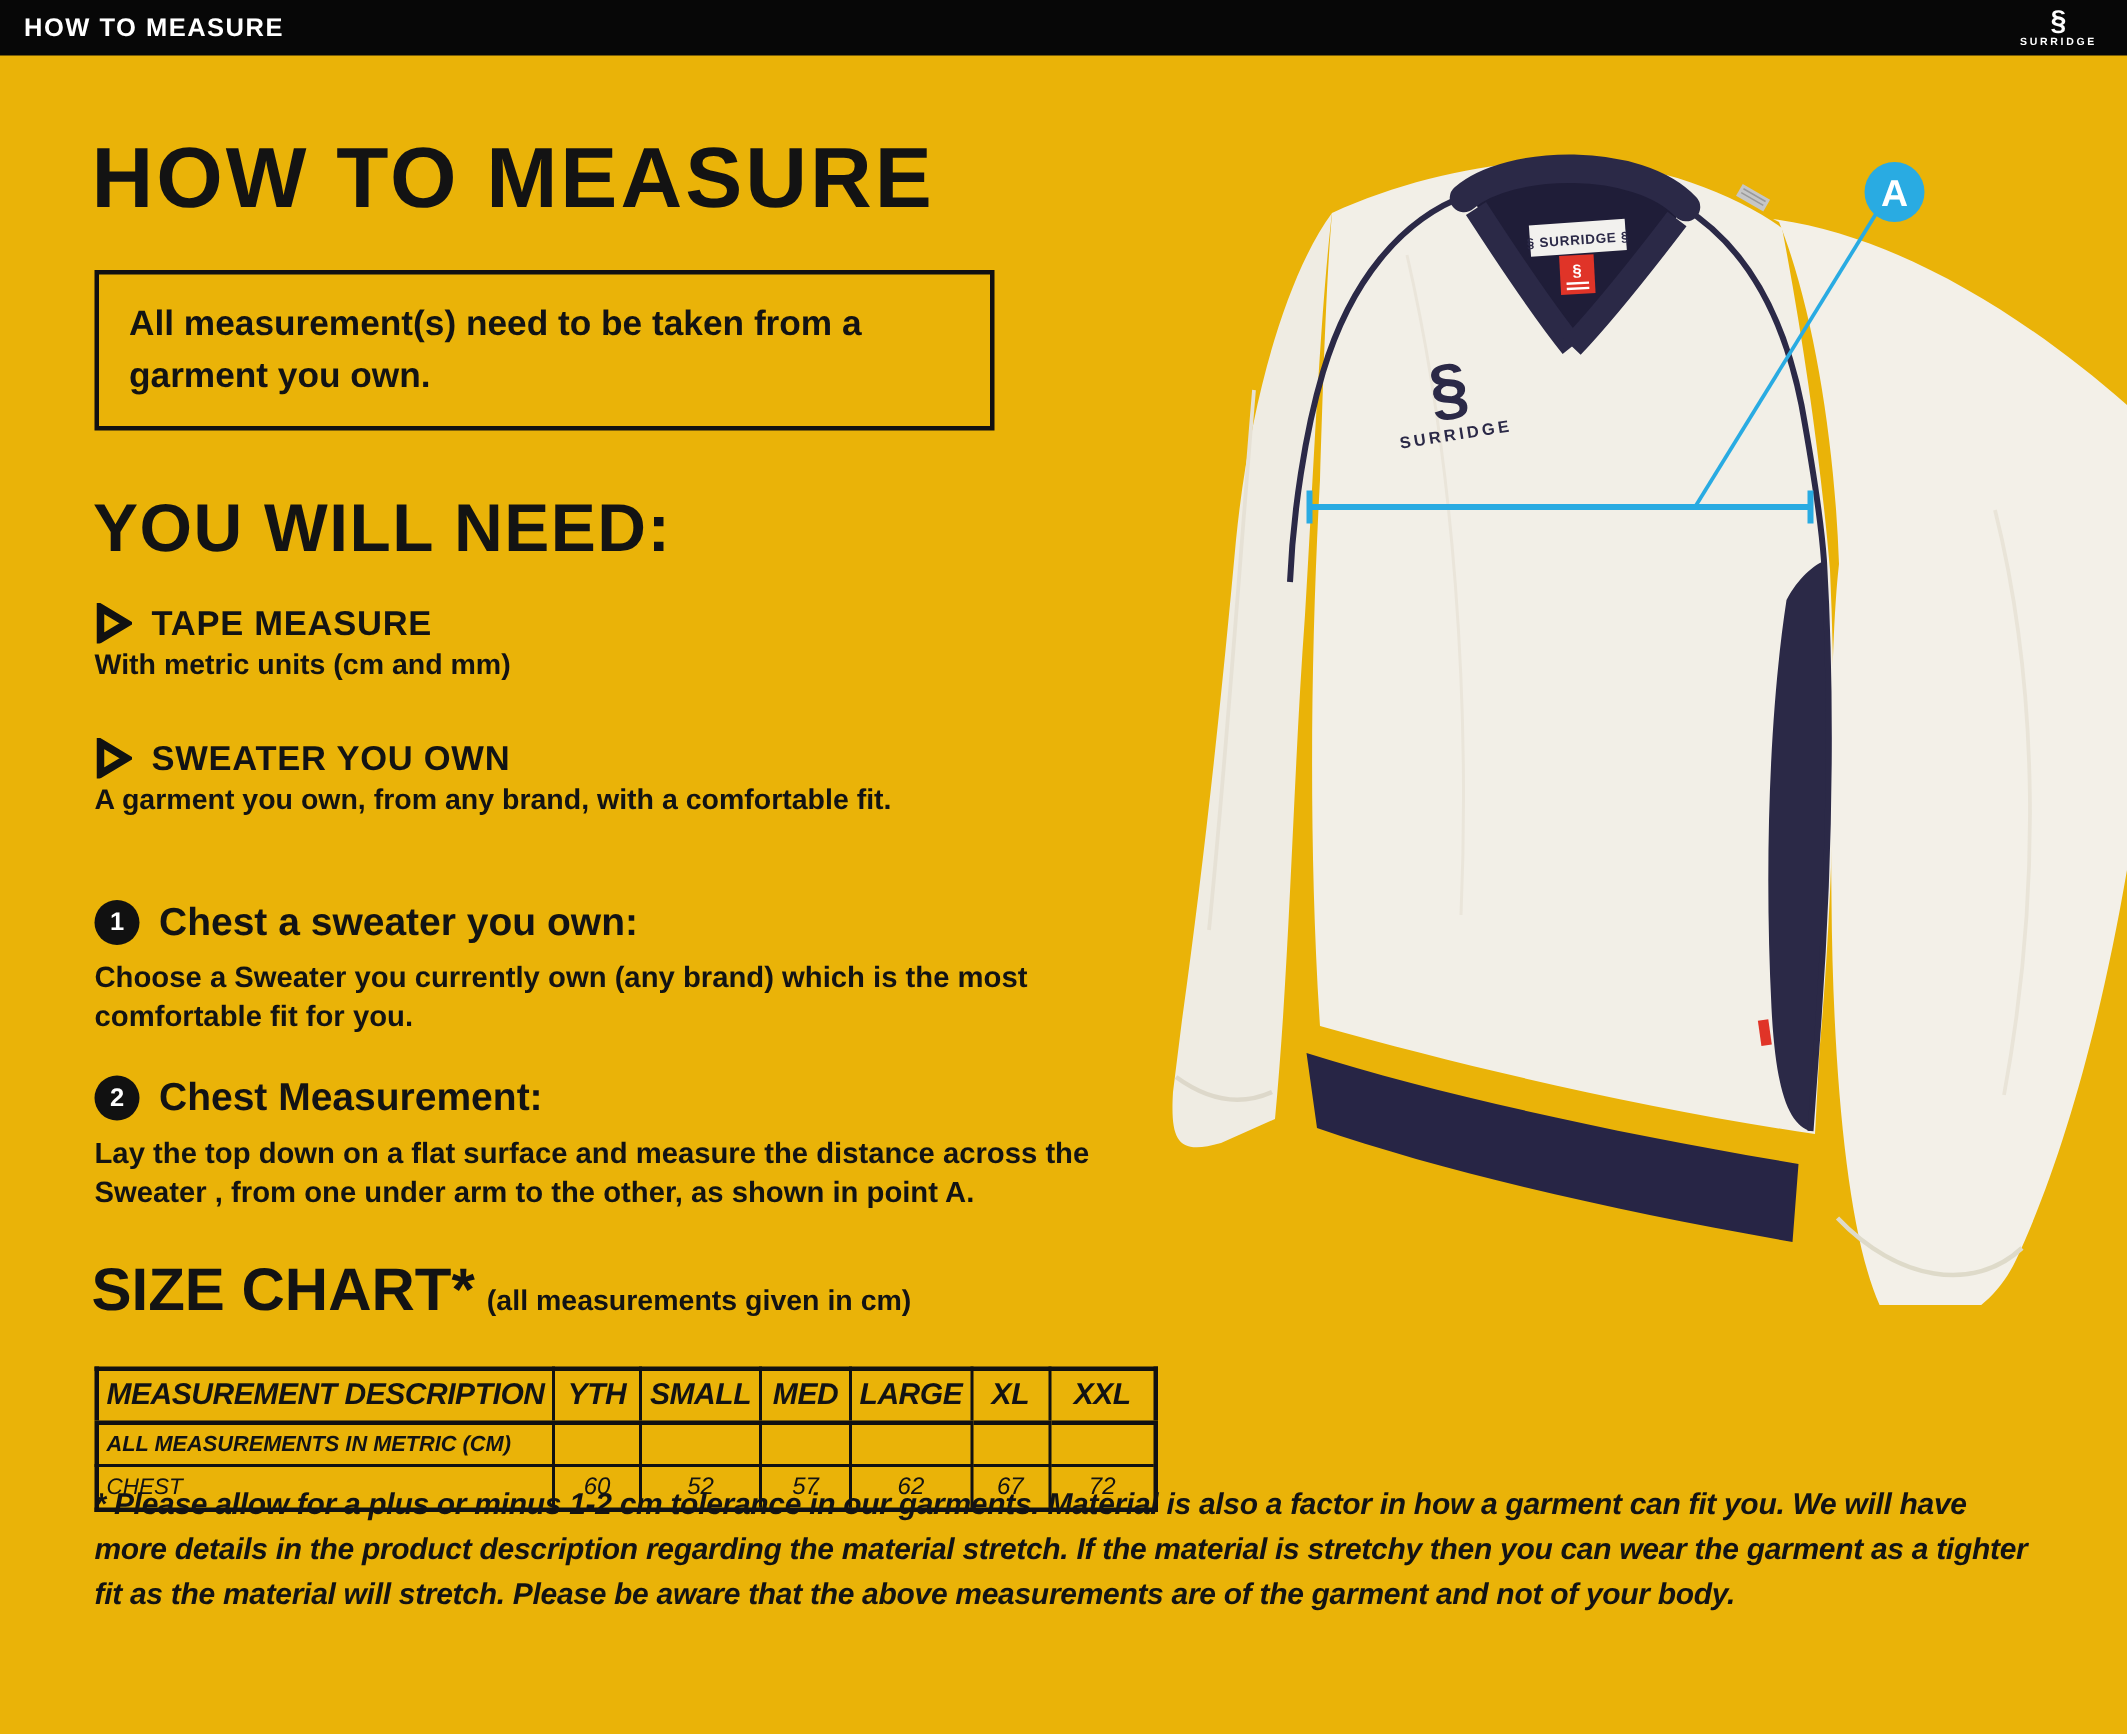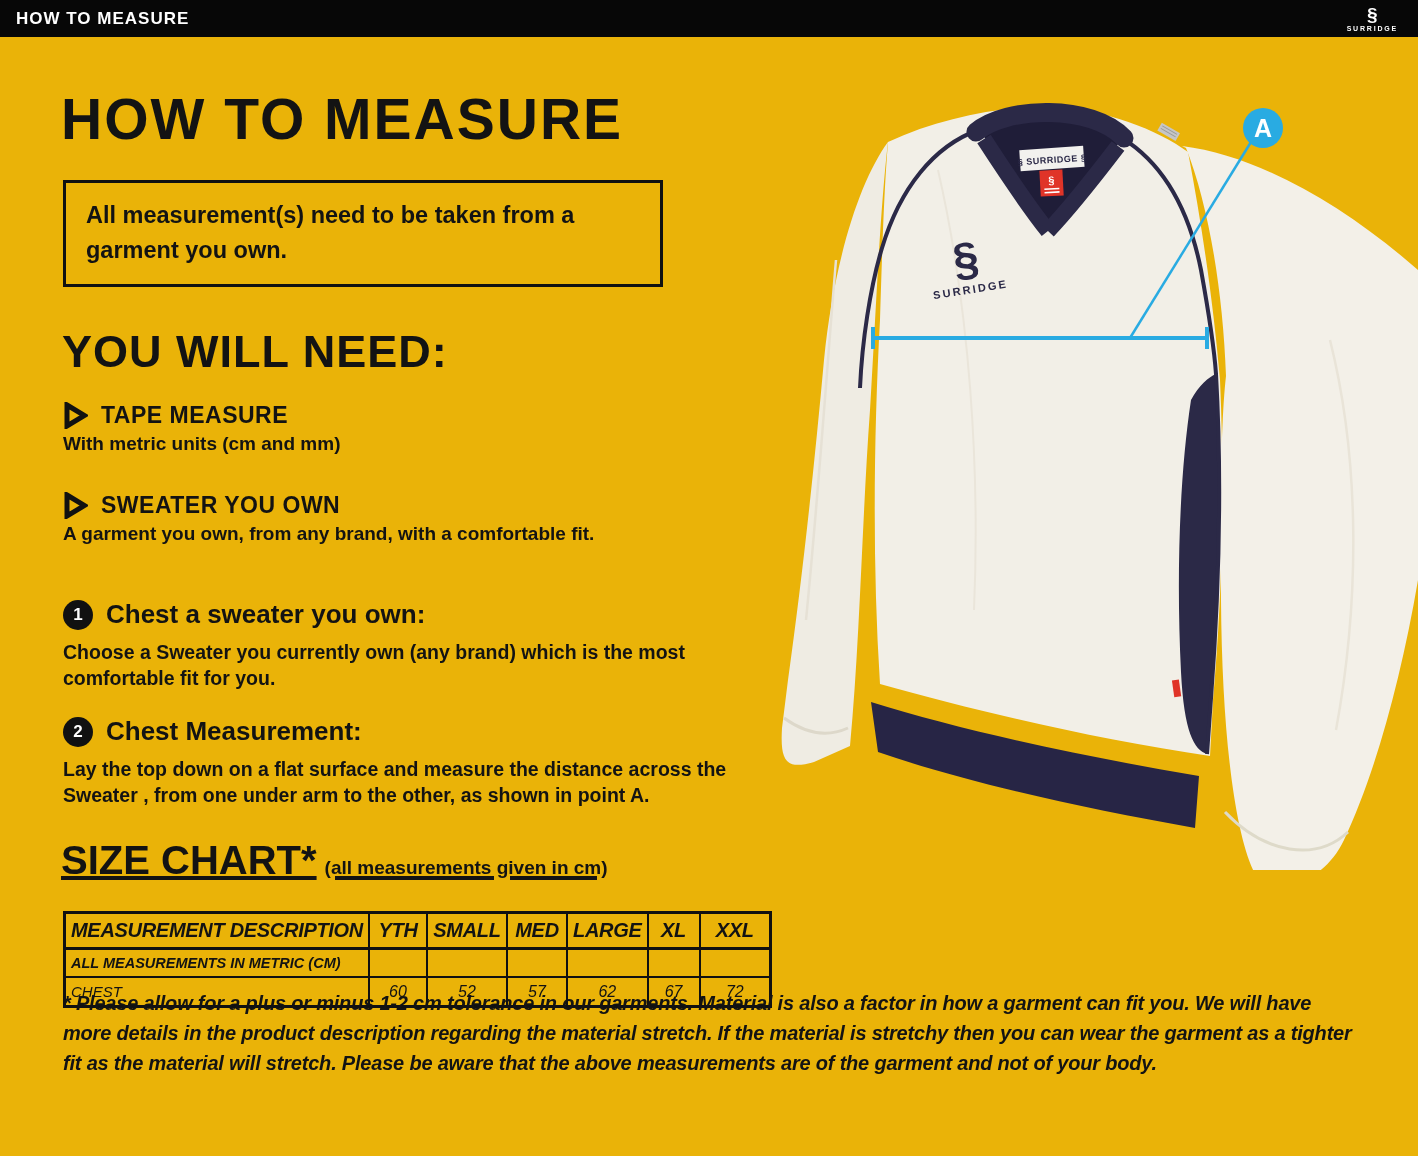--- a/index.html
+++ b/index.html
@@ -38,21 +38,21 @@
   #step-1 { top:599px; }
   #step-2 { top:716px; }
   .step-row { display:flex; align-items:center; gap:13px; }
   .step-num {
     width:30px; height:30px; border-radius:50%; background:#111; color:#fff;
     font-weight:bold; font-size:17px; display:flex; align-items:center; justify-content:center; flex:0 0 30px;
   }
   .step-title { font-size:26px; font-weight:bold; }
   .step-desc { margin-top:9px; font-size:19.5px; font-weight:bold; line-height:1.35; }
 
-  #size-chart-heading { position:absolute; left:61px; top:838px; margin:0; font-size:40px; font-weight:bold; white-space:nowrap;text-decoration:underline; }
+  #size-chart-heading { position:absolute; left:61px; top:838px; margin:0; font-size:40px; font-weight:bold; white-space:nowrap; }
   #size-chart-heading .sub { font-size:19px; letter-spacing:0; margin-left:8px; }
 
   table.size-table { position:absolute; left:63px; top:911px; border-collapse:collapse; table-layout:fixed; border:3px solid #111; }
   .size-table th, .size-table td { border:2px solid #111; padding:0 5px; overflow:hidden; white-space:nowrap;font-style:italic; }
   .size-table thead th { border-bottom:3px solid #111; height:33px; font-size:20px; letter-spacing:-0.3px; text-align:center; }
   .size-table thead th.desc { text-align:left; }
   .size-table .metric-row td { height:26px; font-size:14.5px; font-weight:bold; text-align:left; }
   .size-table .data-row td { height:27px; font-size:16px; font-weight:normal; text-align:center; }
   .size-table .data-row td.desc { text-align:left; font-size:15px; }
 

